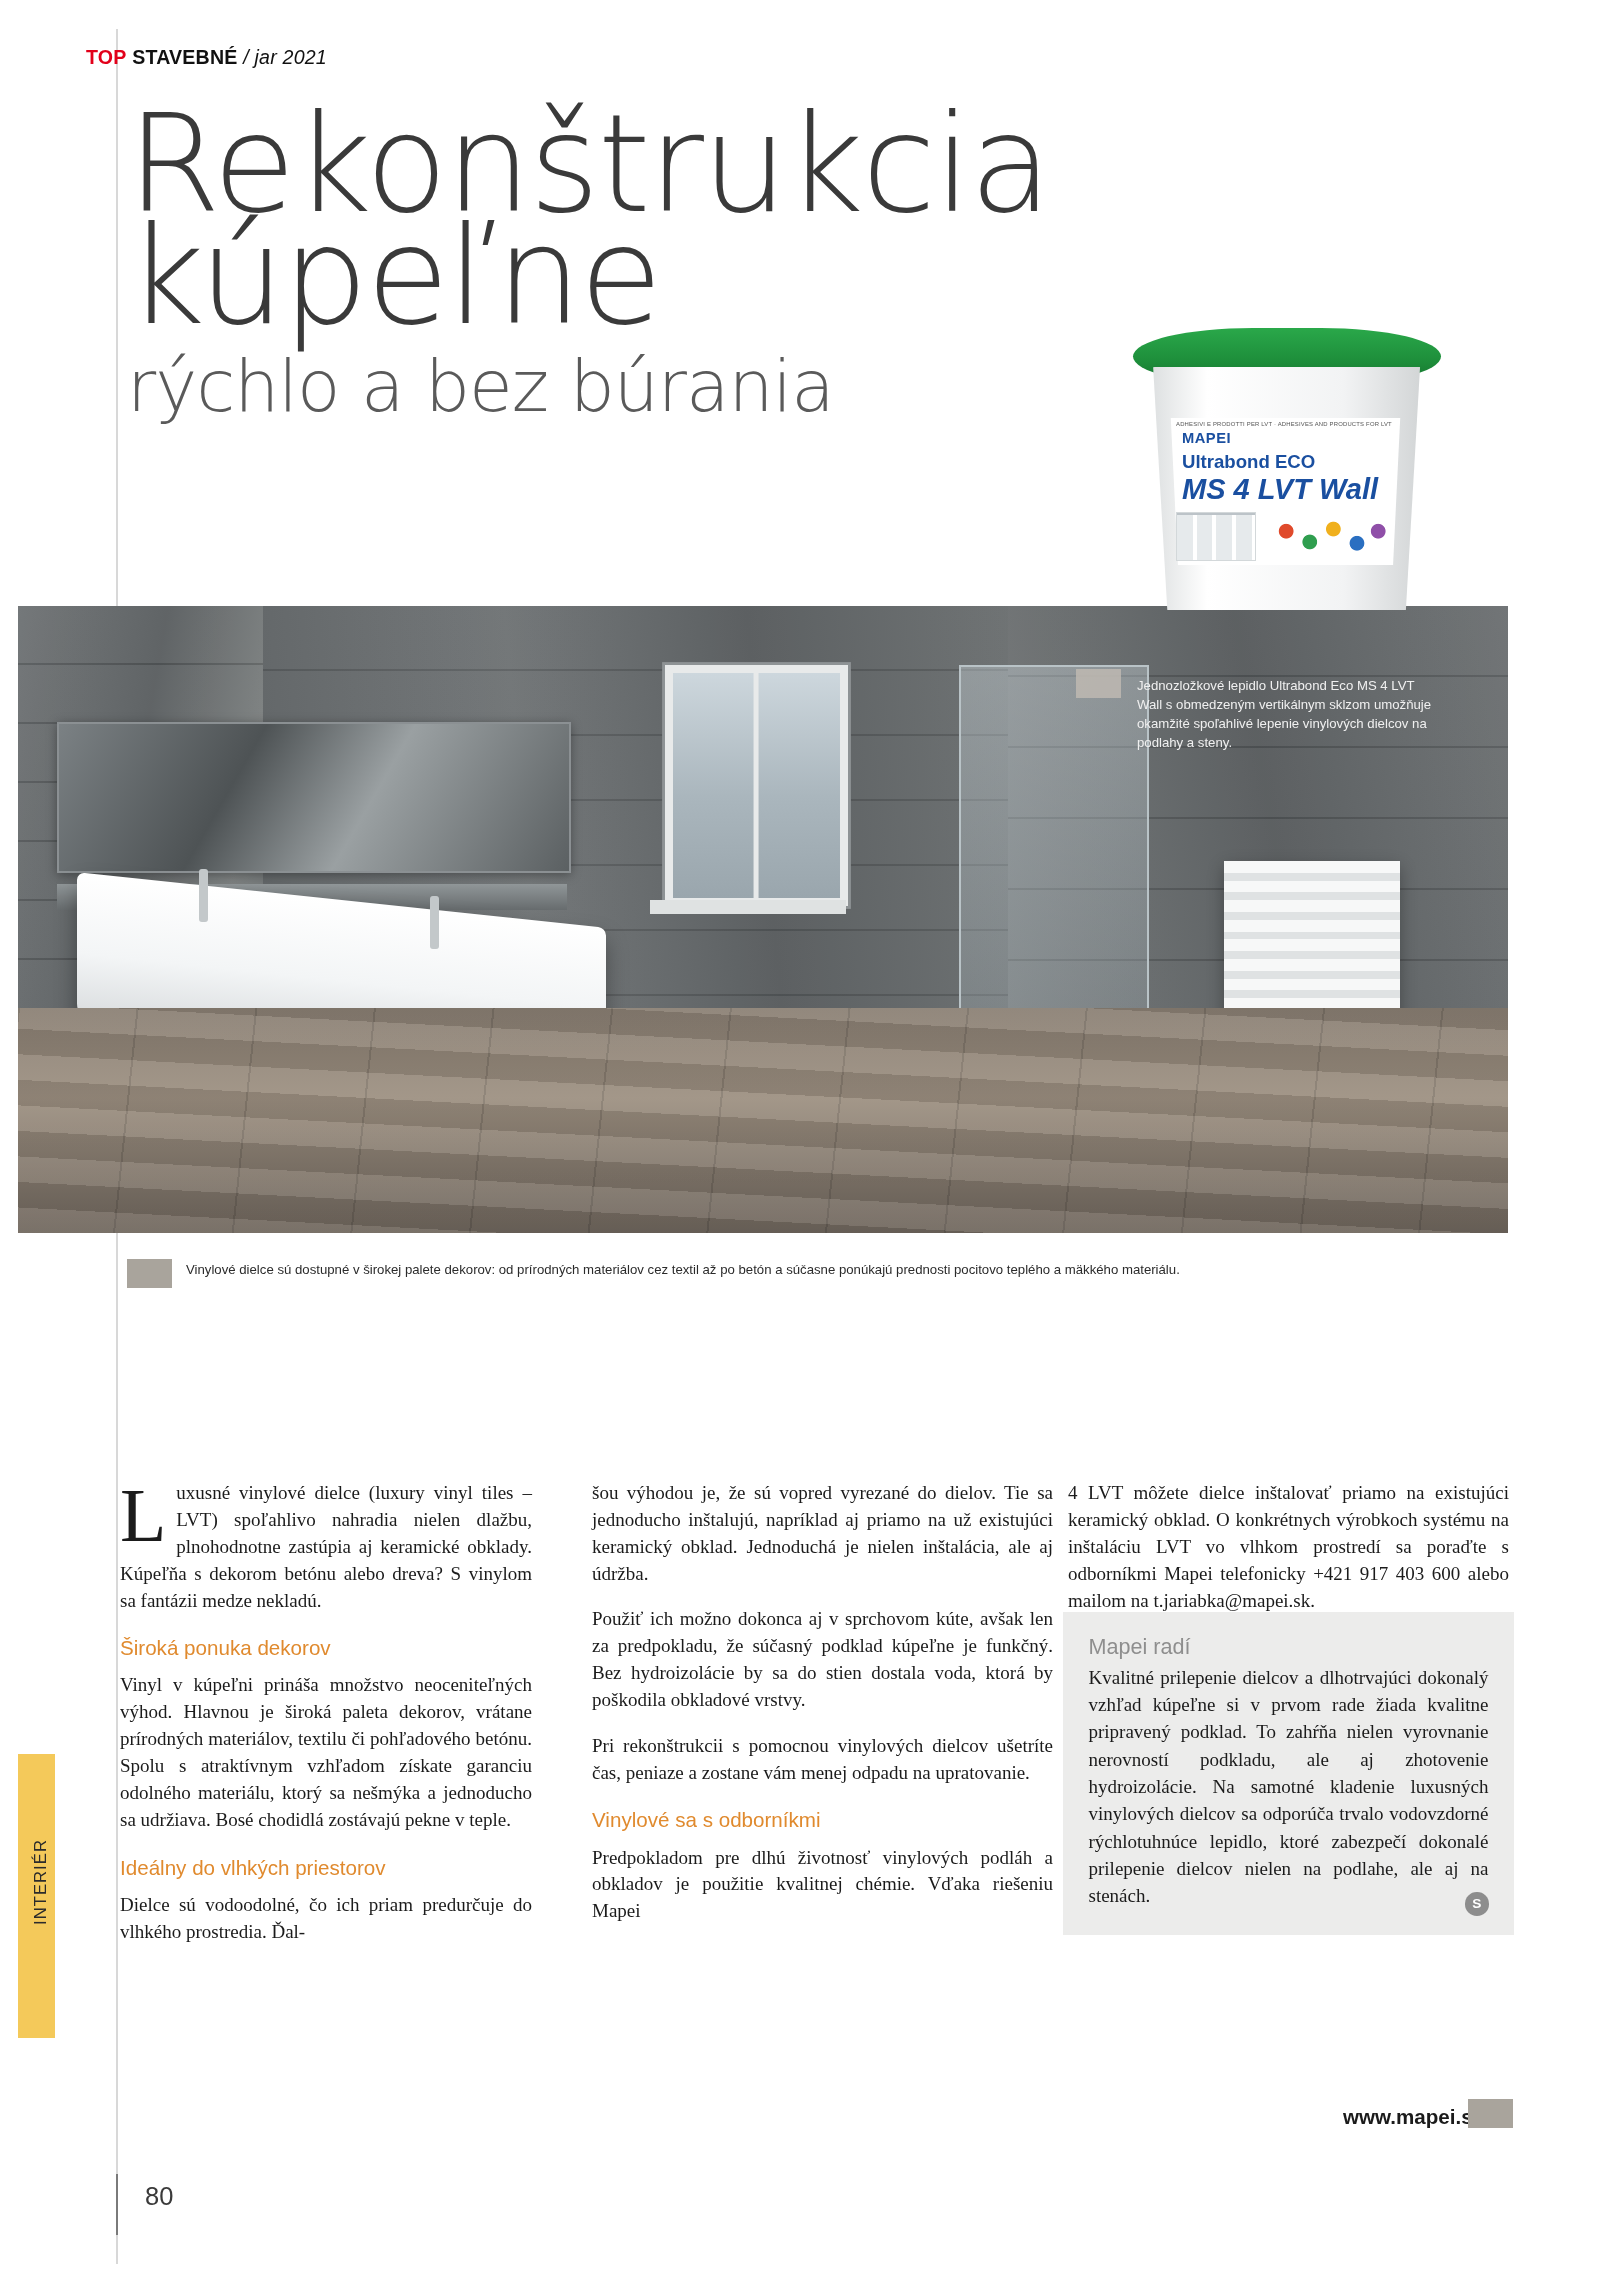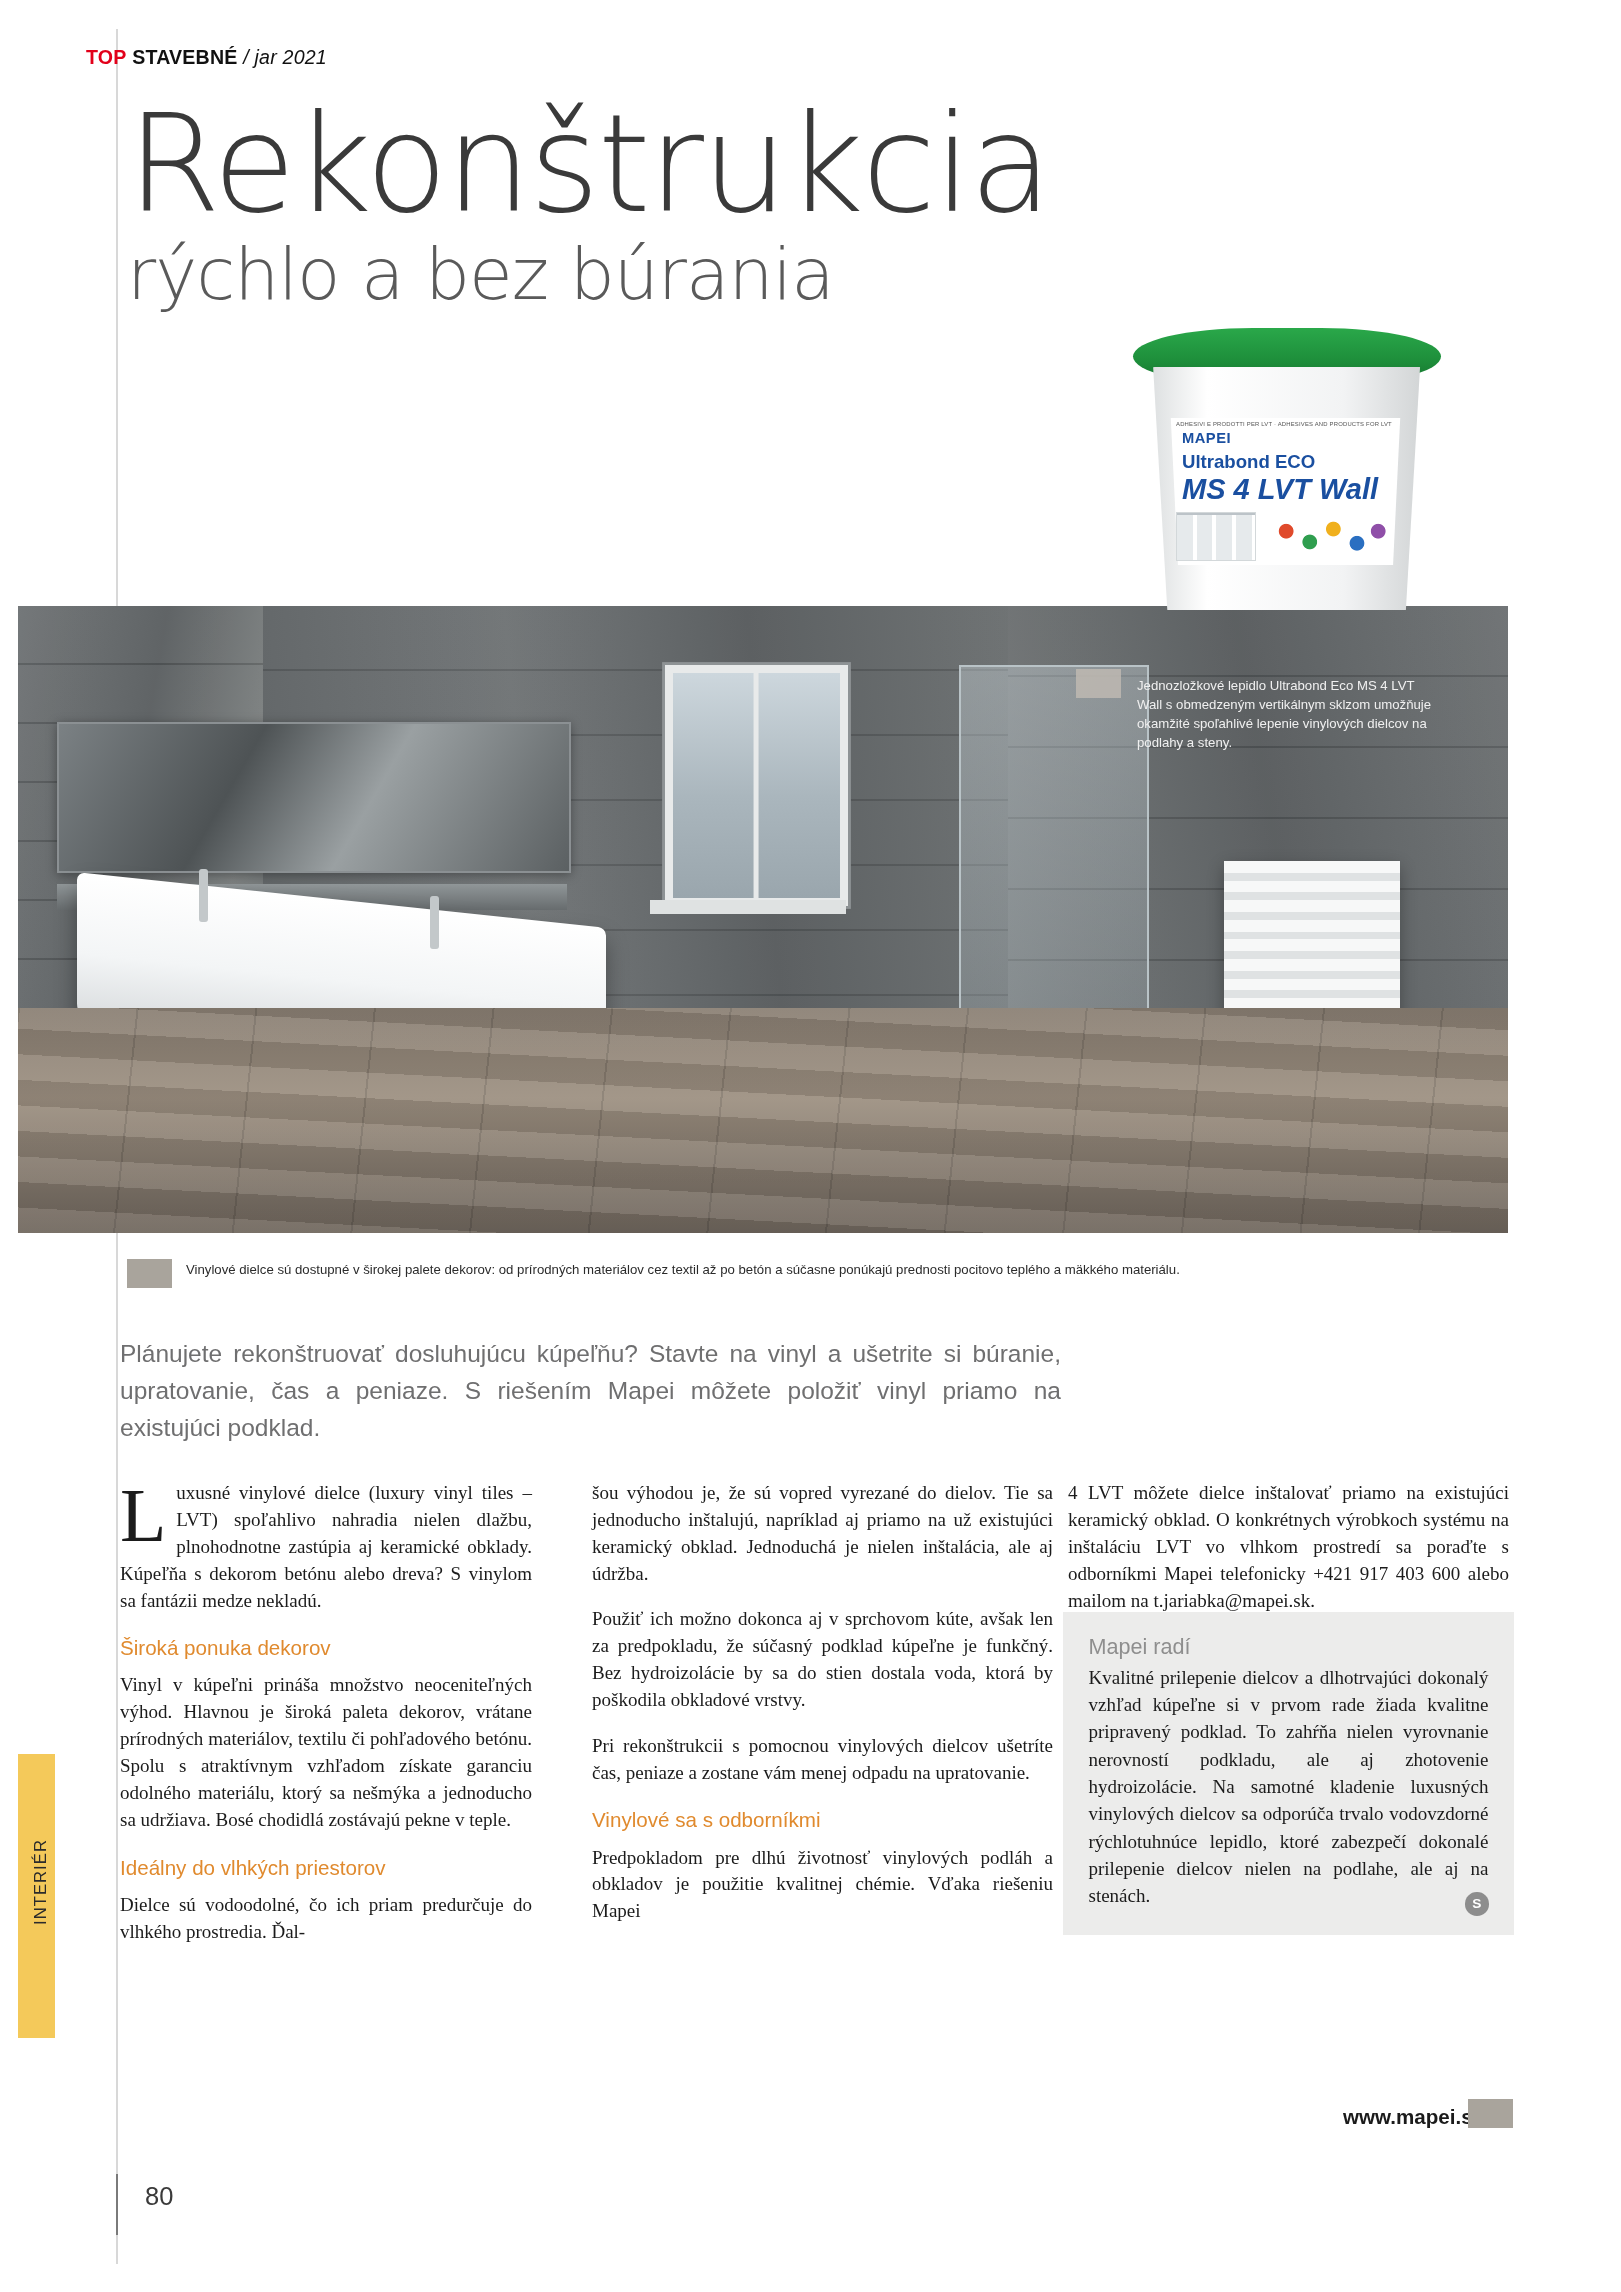--- a/index.html
+++ b/index.html
@@ -398,20 +398,21 @@
 
   <div class="kicker">
     <span class="top">TOP</span>
     <span class="stav">STAVEBNÉ</span>
     <span class="sep">/</span>
     <span class="season">jar 2021</span>
   </div>
 
   <div class="title-wrap">
     <div class="title-line title-1">Rekonštrukcia</div>
+    <div class="title-line title-2">kúpeľne</div>
     <div class="subtitle">rýchlo a bez búrania</div>
   </div>
 
   <div class="hero">
     <div class="wall-left"></div>
     <div class="wall-back"></div>
     <div class="wall-right"></div>
     <div class="mirror"></div>
     <div class="mirror-strip"></div>
     <div class="window"></div>
@@ -438,21 +439,20 @@
     <div class="pictos"></div>
     <div class="swatches"></div>
   </div>
 
   <div class="caption-tab"></div>
   <div class="photo-caption">Jednozložkové lepidlo Ultrabond Eco MS 4 LVT Wall s obmedzeným vertikálnym sklzom umožňuje okamžité spoľahlivé lepenie vinylových dielcov na podlahy a steny.</div>
 
   <div class="under-caption-box"></div>
   <div class="under-caption">Vinylové dielce sú dostupné v širokej palete dekorov: od prírodných materiálov cez textil až po betón a súčasne ponúkajú prednosti pocitovo teplého a mäkkého materiálu.</div>
 
-  <div class="lead">Plánujete rekonštruovať dosluhujúcu kúpeľňu? Stavte na vinyl a ušetrite si búranie, upratovanie, čas a peniaze. S riešením Mapei môžete položiť vinyl priamo na existujúci podklad.</div>
 
   <div class="col col-1">
     <p class="drop-p">
       <span class="dropcap">L</span><span>uxusné vinylové dielce (luxury vinyl tiles – LVT) spoľahlivo nahradia nielen dlažbu, plnohodnotne zastúpia aj keramické obklady. Kúpeľňa s dekorom betónu alebo dreva? S vinylom sa fantázii medze nekladú.</span>
     </p>
     <div class="subhead">Široká ponuka dekorov</div>
     <p>Vinyl v kúpeľni prináša množstvo neoceniteľných výhod. Hlavnou je široká paleta dekorov, vrátane prírodných materiálov, textilu či pohľadového betónu. Spolu s atraktívnym vzhľadom získate garanciu odolného materiálu, ktorý sa nešmýka a jednoducho sa udržiava. Bosé chodidlá zostávajú pekne v teple.</p>
     <div class="subhead">Ideálny do vlhkých priestorov</div>
     <p>Dielce sú vodoodolné, čo ich priam predurčuje do vlhkého prostredia. Ďal-</p>
   </div>

